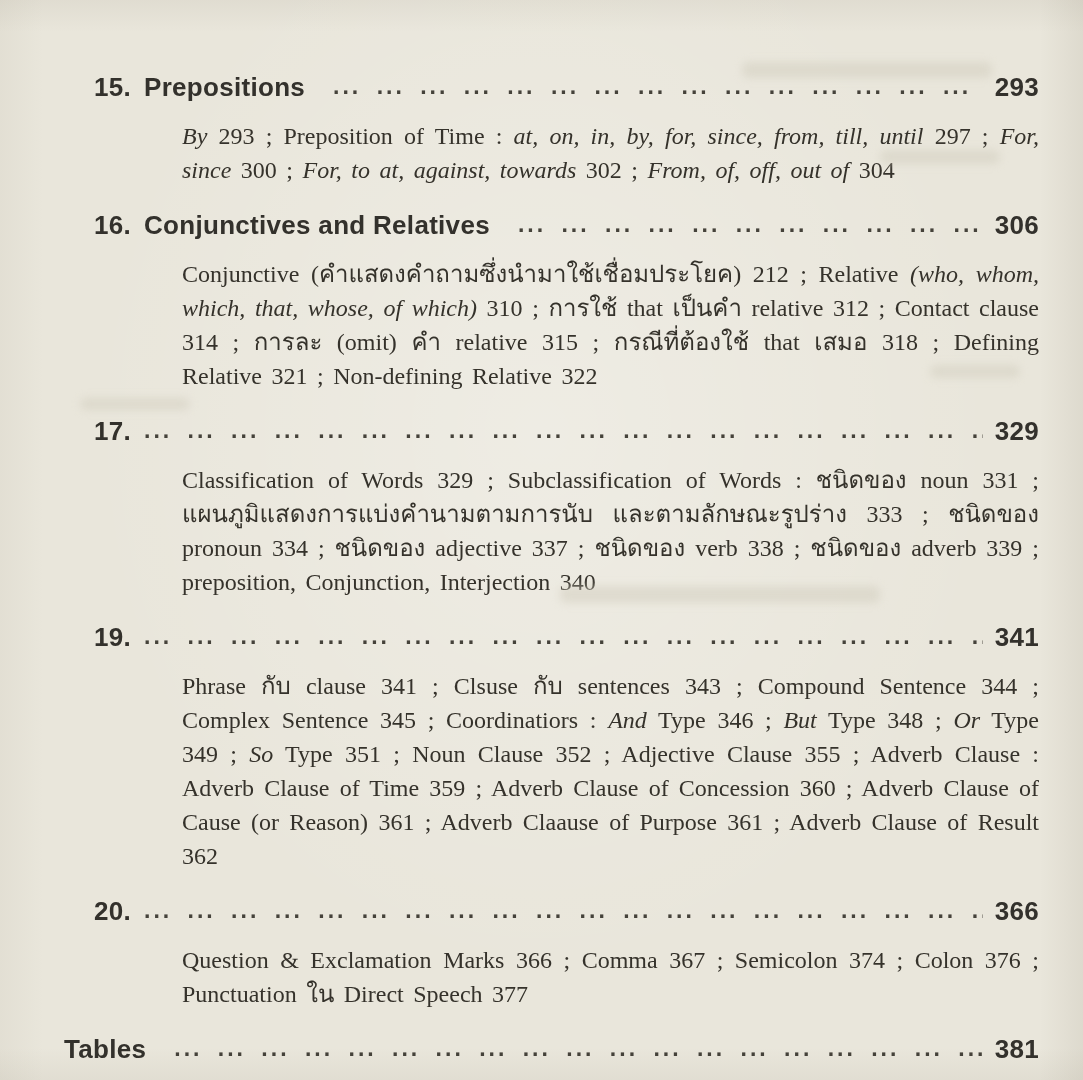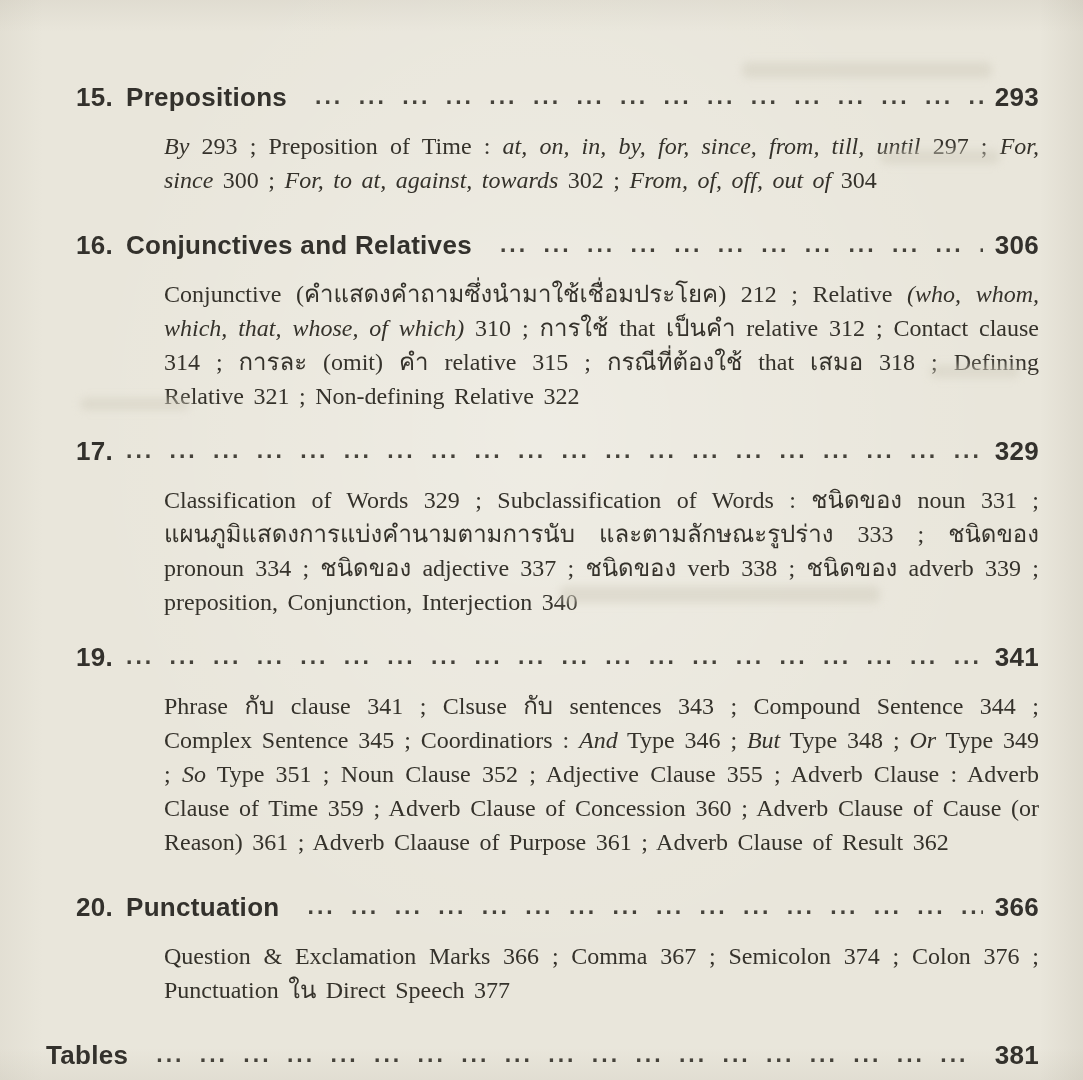--- a/index.html
+++ b/index.html
@@ -7,21 +7,21 @@
     width:1083px;height:1080px;
     background:#e9e6db;
     overflow:hidden;
     position:relative;
     font-family:"Liberation Serif", serif;
   }
   .page{
     position:relative;
     width:100%;height:100%;
     box-sizing:border-box;
-    padding:72px 44px 0 46px;
+    padding:72px 44px 0 64px;
     background:
       radial-gradient(ellipse at 50% 40%, rgba(255,255,255,0.25) 0%, rgba(0,0,0,0) 60%),
       linear-gradient(90deg, rgba(120,110,90,0.06) 0%, rgba(0,0,0,0) 4%, rgba(0,0,0,0) 96%, rgba(120,110,90,0.10) 100%),
       linear-gradient(180deg, rgba(120,110,90,0.08) 0%, rgba(0,0,0,0) 3%, rgba(0,0,0,0) 97%, rgba(120,110,90,0.07) 100%);
   }
   
   .ghost{
     position:absolute;
     background:#d3cfc0;
     border-radius:6px;
@@ -33,21 +33,21 @@
   .head{
     display:flex;
     align-items:baseline;
     font-family:"Liberation Sans", sans-serif;
     font-weight:700;
     font-size:26px;
     color:var(--heading-text,#33312c);
     letter-spacing:.3px;
   }
   .num{flex:0 0 50px;margin-left:30px;}
-  .title{white-space:nowrap;padding-right:28px;margin-top:10px;}
+  .title{white-space:nowrap;padding-right:28px;}
   .leader{
     flex:1 1 auto;
     overflow:hidden;
     white-space:nowrap;
     font-size:23px;
     letter-spacing:3px;
     word-spacing:6px;
     color:var(--leader-dots,#45423a);
     transform:translateY(-2px);
   }
@@ -104,21 +104,20 @@
         <div class="head">
           <span class="num">19.</span>
           <span class="leader">... ... ... ... ... ... ... ... ... ... ... ... ... ... ... ... ... ... ... ... ... ... ... ... ... ... ... ... ... ... ... ... ... ... ... ... ... ... ... ... ... ... ... ... ... ... ... ... ... ... ... ... ... ... ... ... ... ... ... ... </span>
           <span class="pg">341</span>
         </div>
         <p class="detail"><span class="rm">Phrase กับ clause  341 ;  Clsuse กับ sentences  343 ;  Compound Sentence  344 ;  Complex Sentence  345 ;  Coordinatiors : </span><span class="it">And</span><span class="rm"> Type  346 ;  </span><span class="it">But</span><span class="rm"> Type  348 ;  </span><span class="it">Or</span><span class="rm"> Type  349 ;  </span><span class="it">So</span><span class="rm"> Type  351 ;  Noun Clause  352 ;  Adjective Clause  355 ;  Adverb Clause :  Adverb Clause of Time  359 ;  Adverb Clause of Concession  360 ;  Adverb Clause of Cause (or Reason)  361 ;  Adverb Claause of Purpose  361 ;  Adverb Clause of Result  362</span></p>
       </div>
       <div class="entry">
         <div class="head">
           <span class="num">20.</span>
-          <span class="title">Punctuation</span>
           <span class="leader">... ... ... ... ... ... ... ... ... ... ... ... ... ... ... ... ... ... ... ... ... ... ... ... ... ... ... ... ... ... ... ... ... ... ... ... ... ... ... ... ... ... ... ... ... ... ... ... ... ... ... ... ... ... ... ... ... ... ... ... </span>
           <span class="pg">366</span>
         </div>
         <p class="detail"><span class="rm">Question &amp; Exclamation Marks  366 ;  Comma  367 ;  Semicolon  374 ;  Colon 376 ;  Punctuation ใน Direct Speech  377</span></p>
       </div>
       <div class="entry">
         <div class="head no-num">
           <span class="title">Tables</span>
           <span class="leader">... ... ... ... ... ... ... ... ... ... ... ... ... ... ... ... ... ... ... ... ... ... ... ... ... ... ... ... ... ... ... ... ... ... ... ... ... ... ... ... ... ... ... ... ... ... ... ... ... ... ... ... ... ... ... ... ... ... ... ... </span>
           <span class="pg">381</span>

